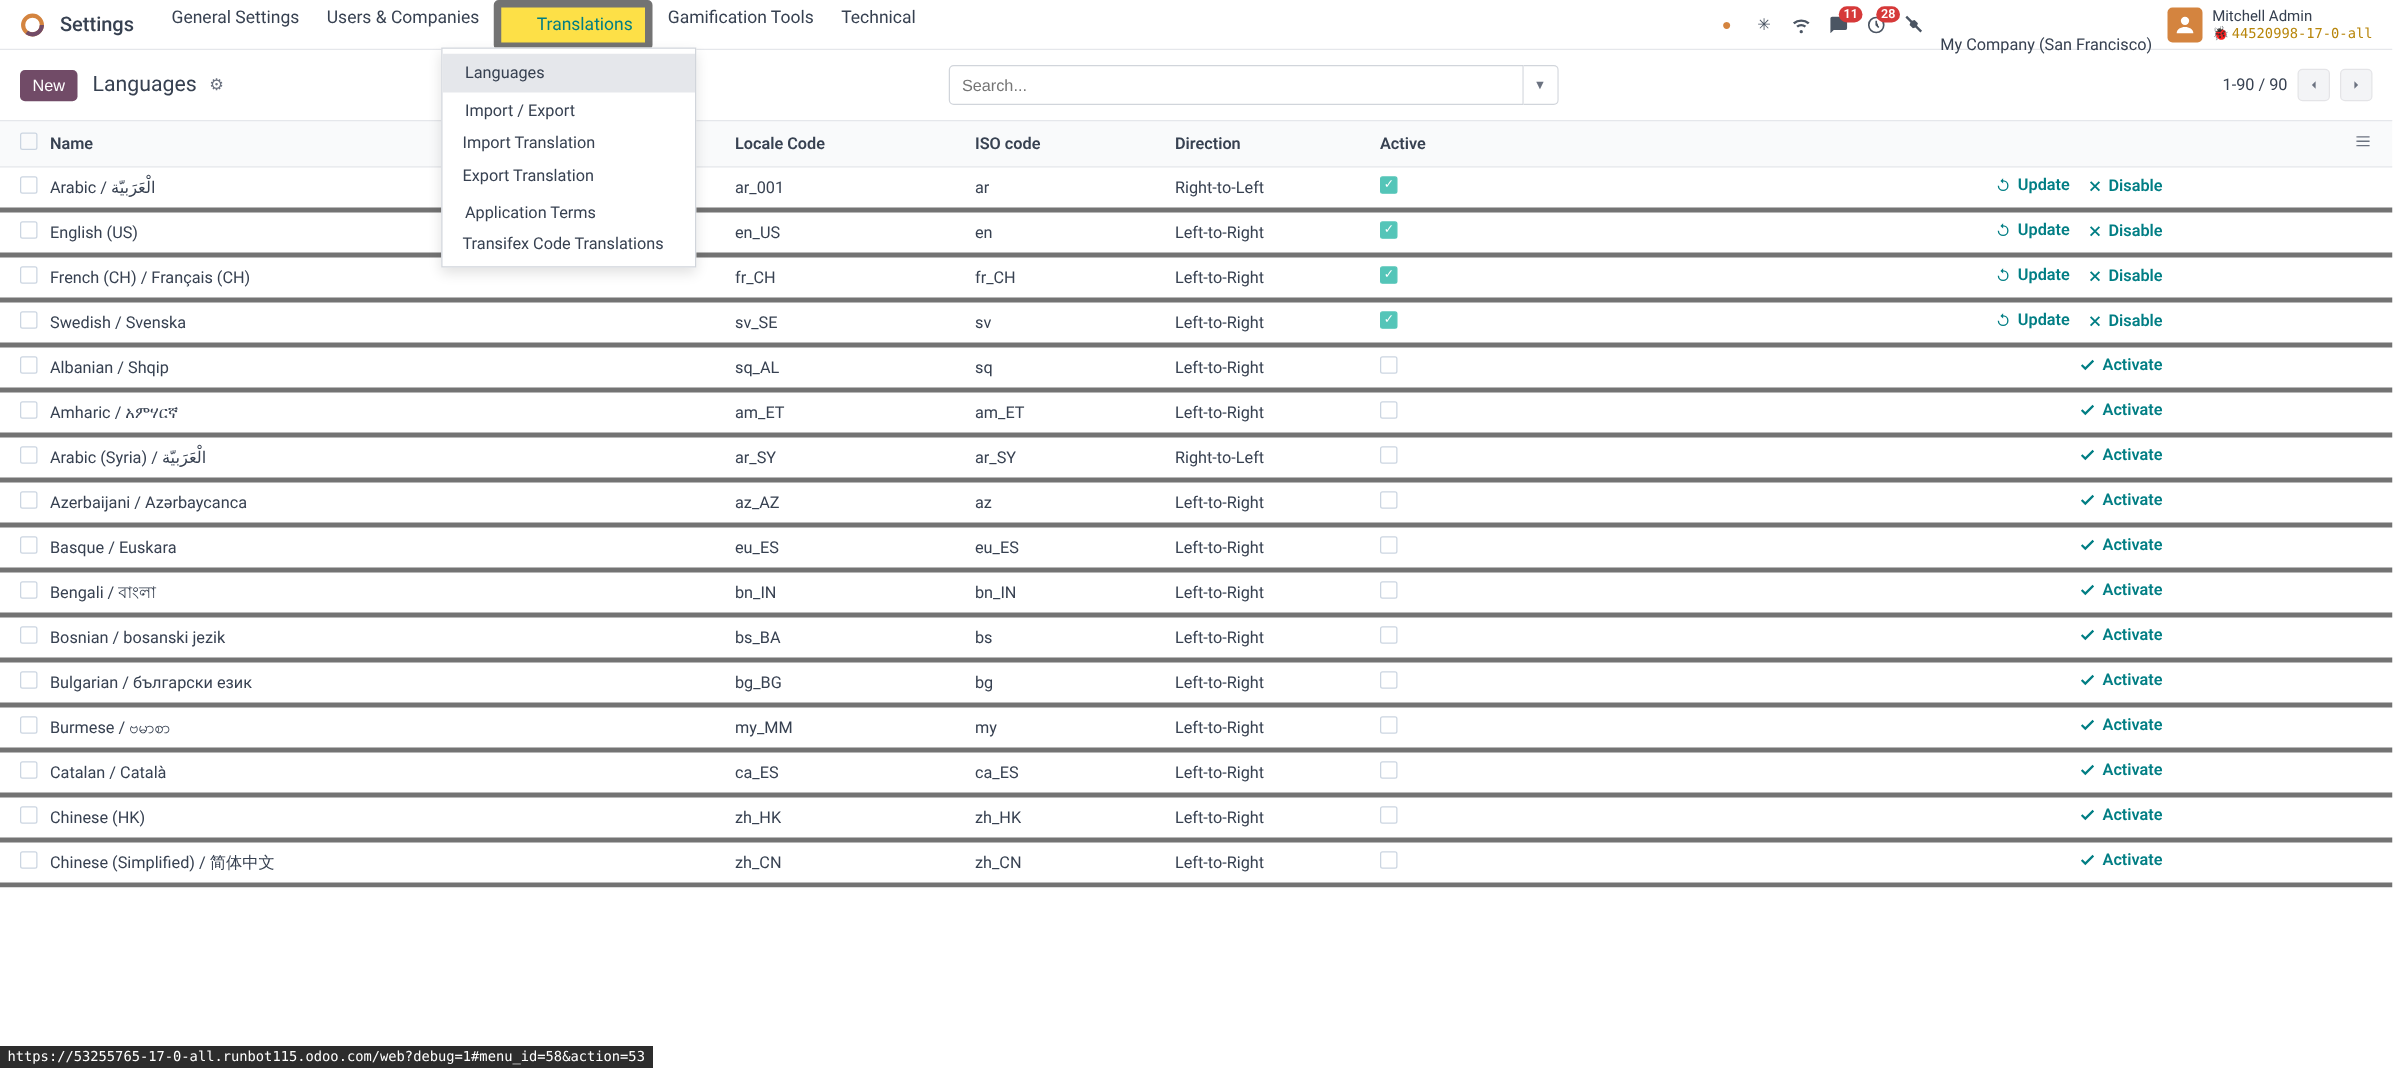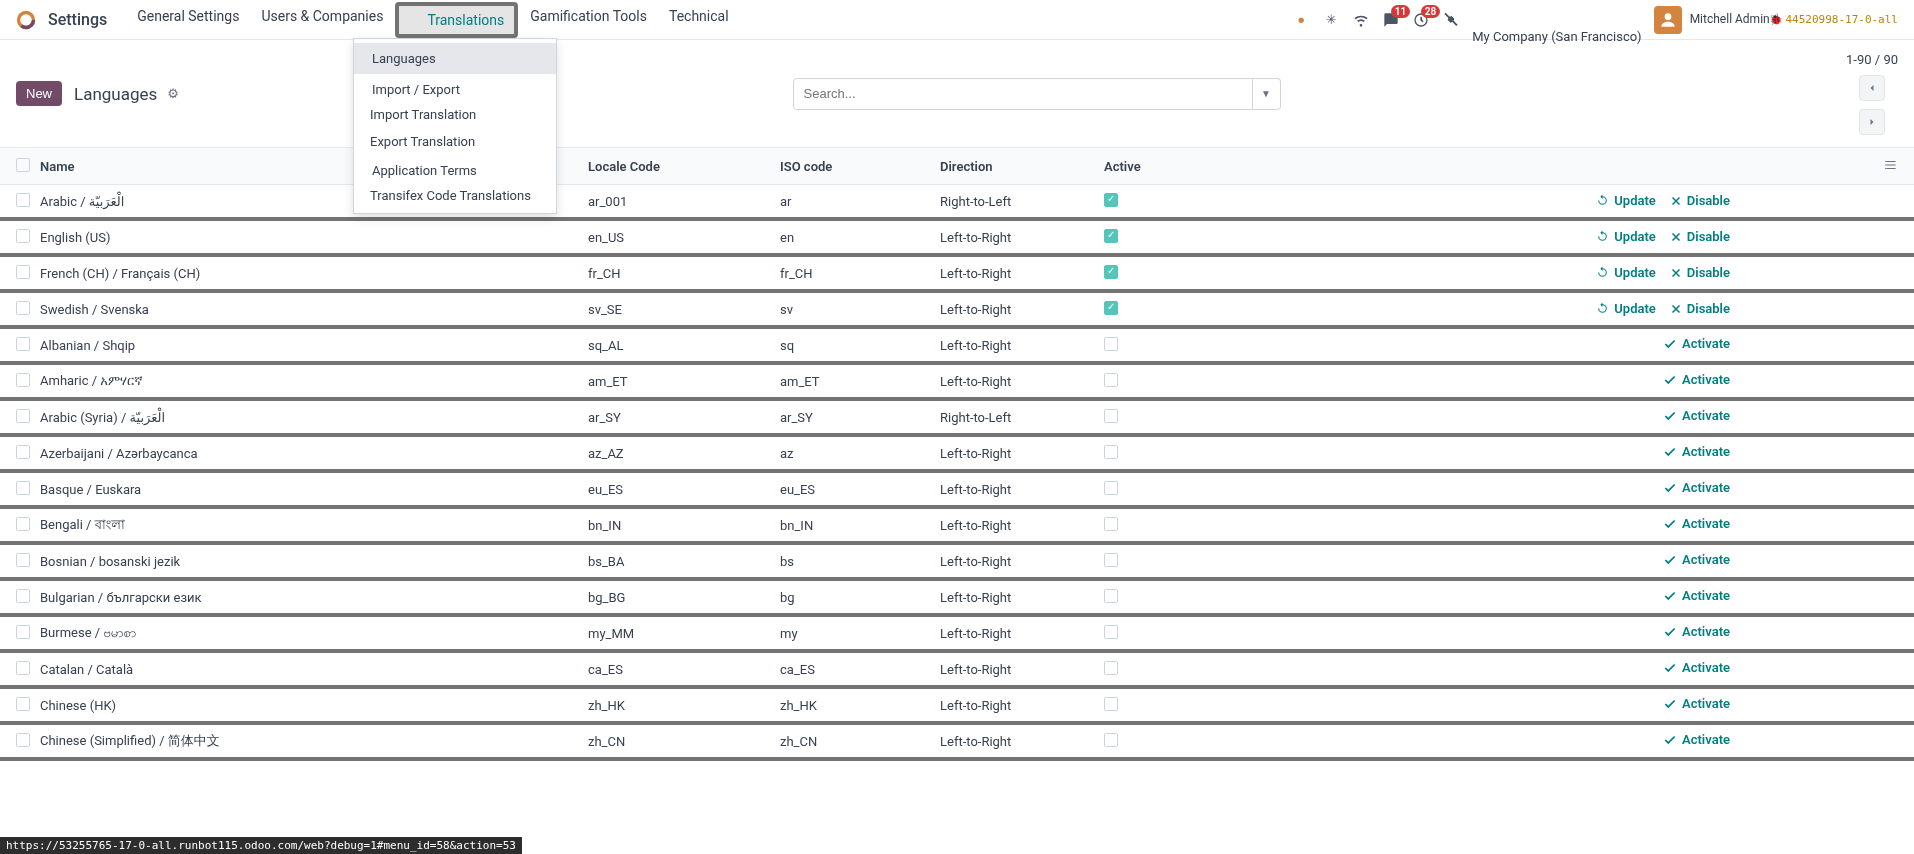--- a/index.html
+++ b/index.html
@@ -4,39 +4,39 @@
 <style>
 * { box-sizing: border-box; margin: 0; padding: 0; }
 body { font-family: -apple-system, BlinkMacSystemFont, "Segoe UI", Roboto, Helvetica, Arial, sans-serif; font-size: 13px; color: #374151; background: #fff; overflow-x: hidden; }
 .navbar { display: flex; align-items: center; padding: 0 16px; height: 40px; border-bottom: 1px solid #e5e7eb; }
 .navbar-left { display: flex; align-items: center; gap: 6px; }
 .logo { width: 20px; height: 20px; display: inline-flex; align-items: center; justify-content: center; }
 .logo svg { width: 20px; height: 20px; }
 .app-name { font-size: 16px; font-weight: 500; margin-right: 14px; margin-left: 6px; color: #374151; }
 .nav-items { display: flex; gap: 2px; }
 .nav-item { padding: 6px 10px; font-size: 14px; color: #374151; cursor: pointer; border-radius: 4px; }
-.nav-item.active { border: 4px solid #737373; color: #017e84; background: #e5e5e5; padding-left: 28px; }
+.nav-item.active { border: 6px solid #737373; color: #017e84; background: #fde047; padding-left: 28px; }
 .navbar-right { margin-left: auto; display: flex; align-items: center; gap: 12px; }
 .icon-btn { display: inline-flex; align-items: center; justify-content: center; width: 18px; height: 18px; color: #4b5563; cursor: pointer; position: relative; }
 .badge { position: absolute; top: -6px; right: -10px; background: #d63939; color: #fff; font-size: 10px; border-radius: 8px; padding: 1px 4px; min-width: 14px; text-align: center; font-weight: 600; }
 .company { font-size: 13px; color: #374151; cursor: pointer; margin-top: 33px; }
 .user-block { display: flex; align-items: center; gap: 8px; cursor: pointer; }
 .avatar { width: 28px; height: 28px; background: #d4843f; border-radius: 4px; display: flex; align-items: center; justify-content: center; color: #fff; font-size: 12px; }
-.user-meta { display: flex; flex-direction: row; line-height: 1.2; }
+.user-meta { display: flex; flex-direction: column; line-height: 1.2; }
 .user-name { font-size: 12px; color: #374151; }
 .user-db { font-size: 11px; font-family: monospace; color: #b8860b; display: flex; align-items: center; gap: 2px; }
 
 .control-bar { display: flex; align-items: center; padding: 12px 16px; gap: 8px; }
 .btn-new { background: #714b67; color: #fff; border: none; padding: 5px 10px; font-size: 13px; border-radius: 4px; font-weight: 500; cursor: pointer; }
 .breadcrumb { font-size: 17px; color: #374151; margin-left: 4px; }
 .gear-small { color: #6b7280; cursor: pointer; margin-left: 2px; }
 .search-wrap { margin-left: auto; margin-right: auto; display: flex; position: relative; left: 24px; }
 .search-input { width: 460px; height: 32px; border: 1px solid #d1d5db; border-radius: 4px 0 0 4px; padding: 0 10px; font-size: 13px; outline: none; }
 .search-toggle { width: 28px; height: 32px; border: 1px solid #d1d5db; border-left: none; border-radius: 0 4px 4px 0; background: #fff; cursor: pointer; font-size: 10px; color: #6b7280; }
-.pager { display: flex; align-items: center; gap: 8px; font-size: 13px; color: #374151; flex-direction: column; }
+.pager { display: flex; align-items: center; gap: 8px; font-size: 13px; color: #374151; }
 .pager-btn { width: 26px; height: 26px; border: 1px solid #e4e4e7; background: #f3f4f6; border-radius: 4px; cursor: pointer; color: #6b7280; display: flex; align-items: center; justify-content: center; }
 
 .dropdown { position: absolute; top: 38px; left: 353px; width: 204px; background: #fff; border: 1px solid #d1d5db; box-shadow: 0 4px 10px rgba(0,0,0,0.12); z-index: 100; padding: 4px 0; }
 .dropdown-item { padding: 8px 18px; font-size: 13px; cursor: pointer; color: #374151; }
 .dropdown-item.hover { background: #e5e7eb; }
 .dropdown-header { padding: 8px 18px 4px; font-size: 13px; color: #374151; font-weight: 400; }
 .dropdown-sub { padding: 6px 18px 6px 16px; font-size: 13px; cursor: pointer; color: #374151; }
 
 .table-wrap { width: 100%; }
 .thead { display: flex; align-items: center; padding: 16px 16px; height: 38px; background: #f9fafb; border-top: 1px solid #e5e7eb; border-bottom: 1px solid #e5e7eb; font-weight: 600; color: #374151; font-size: 13px; }

